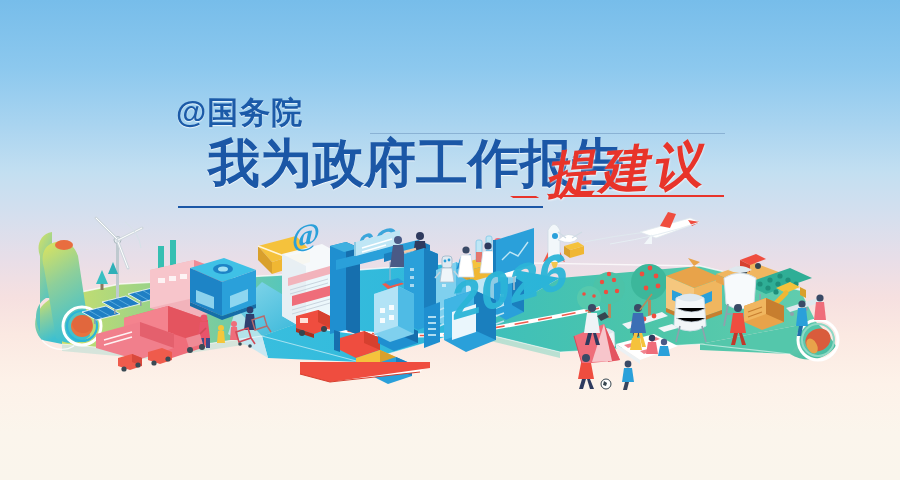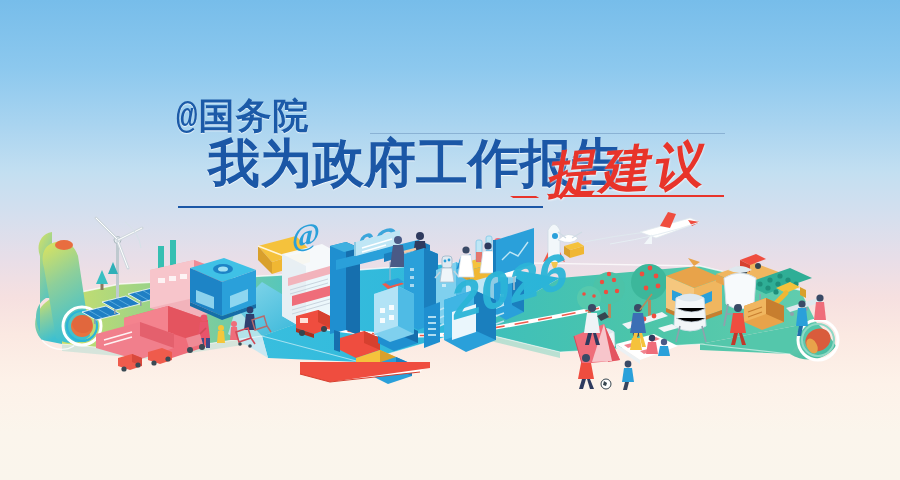--- a/index.html
+++ b/index.html
@@ -11,22 +11,22 @@
     position:relative;width:900px;height:480px;overflow:hidden;
     background:linear-gradient(to bottom,
       #77bdea 0%, #8cc8ee 14%, #a9d4f0 26%, #c3dff1 36%,
       #d5dfee 45%, #e8dee8 54%, #f6e0e0 62%, #fbe9e2 70%,
       #fdf2e9 80%, #fbf5ec 90%, #faf5ec 100%);
   }
   
   #title-block{position:absolute;left:0;top:0;width:900px;height:220px;}
   .line1{
     position:absolute;left:176px;top:92px;
-    font-family:Liberation Mono, monospace;
-    font-weight:bold;font-size:36px;letter-spacing:1px;
+    font-family:Liberation Sans, sans-serif;
+    font-weight:bold;font-size:31px;letter-spacing:1px;
     color:#1b5aa8;white-space:nowrap;
     text-shadow:0 1px 1px rgba(255,255,255,.75);
   }
   .rule-thin{
     position:absolute;left:370px;top:133px;width:355px;height:1px;
     background:rgba(110,150,190,.55);
   }
   .line2{
     position:absolute;left:208px;top:129px;
     font-family:"Liberation Sans",sans-serif;

